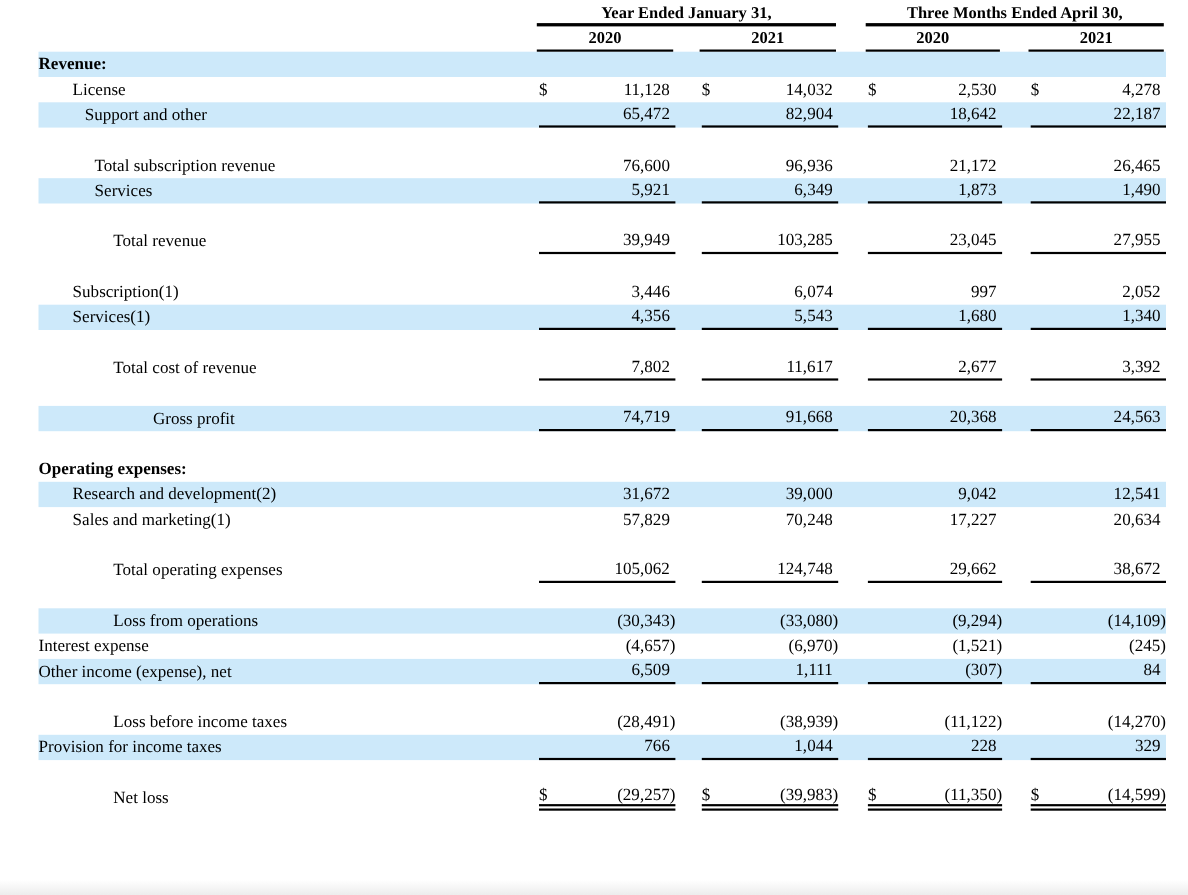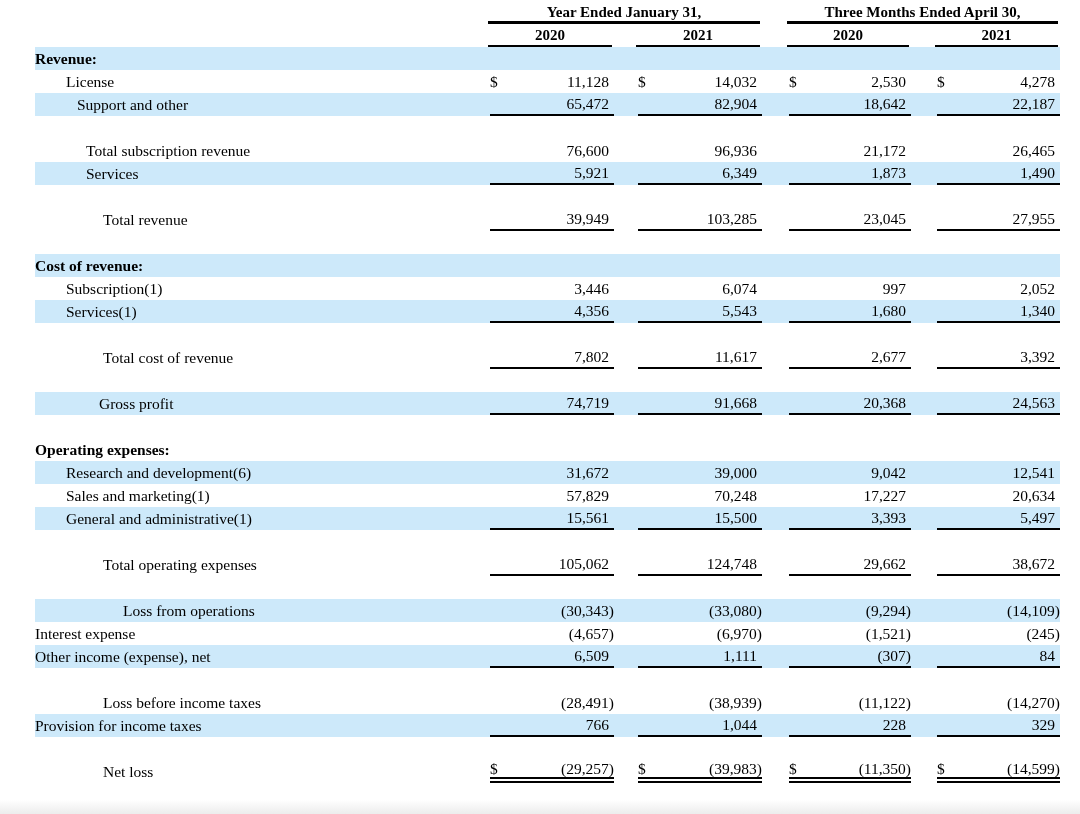--- a/index.html
+++ b/index.html
@@ -170,27 +170,20 @@
             <span class="num pos">103,285</span>
           </div>
           <div class="c c3">
             <span class="num pos">23,045</span>
           </div>
           <div class="c c4">
             <span class="num pos">27,955</span>
           </div>
         </div>
         <div class="spacer"></div>
-        <div class="row hl bold">
-          <div class="lbl" style="padding-left: 0px;">Cost of revenue:</div>
-          <div class="c c1"></div>
-          <div class="c c2"></div>
-          <div class="c c3"></div>
-          <div class="c c4"></div>
-        </div>
         <div class="row">
           <div class="lbl" style="padding-left: 31px; text-align: right;">Subscription(1)</div>
           <div class="c c1">
             <span class="num pos">3,446</span>
           </div>
           <div class="c c2">
             <span class="num pos">6,074</span>
           </div>
           <div class="c c3">
             <span class="num pos">997</span>
@@ -225,21 +218,21 @@
           </div>
           <div class="c c3">
             <span class="num pos">2,677</span>
           </div>
           <div class="c c4">
             <span class="num pos">3,392</span>
           </div>
         </div>
         <div class="spacer"></div>
         <div class="row hl u1">
-          <div class="lbl" style="padding-left: 64px; text-align: center;">Gross profit</div>
+          <div class="lbl" style="padding-left: 104px; text-align: center;">Gross profit</div>
           <div class="c c1">
             <span class="num pos">74,719</span>
           </div>
           <div class="c c2">
             <span class="num pos">91,668</span>
           </div>
           <div class="c c3">
             <span class="num pos">20,368</span>
           </div>
           <div class="c c4">
@@ -248,21 +241,21 @@
         </div>
         <div class="spacer"></div>
         <div class="row bold">
           <div class="lbl" style="padding-left: 0px;">Operating expenses:</div>
           <div class="c c1"></div>
           <div class="c c2"></div>
           <div class="c c3"></div>
           <div class="c c4"></div>
         </div>
         <div class="row hl">
-          <div class="lbl" style="padding-left: 31px;">Research and development(6)</div>
+          <div class="lbl" style="padding-left: 31px;">Research and development(2)</div>
           <div class="c c1">
             <span class="num pos">31,672</span>
           </div>
           <div class="c c2">
             <span class="num pos">39,000</span>
           </div>
           <div class="c c3">
             <span class="num pos">9,042</span>
           </div>
           <div class="c c4">
@@ -275,56 +268,41 @@
             <span class="num pos">57,829</span>
           </div>
           <div class="c c2">
             <span class="num pos">70,248</span>
           </div>
           <div class="c c3">
             <span class="num pos">17,227</span>
           </div>
           <div class="c c4">
             <span class="num pos">20,634</span>
-          </div>
-        </div>
-        <div class="row hl u1">
-          <div class="lbl" style="padding-left: 31px;">General and administrative(1)</div>
-          <div class="c c1">
-            <span class="num pos">15,561</span>
-          </div>
-          <div class="c c2">
-            <span class="num pos">15,500</span>
-          </div>
-          <div class="c c3">
-            <span class="num pos">3,393</span>
-          </div>
-          <div class="c c4">
-            <span class="num pos">5,497</span>
           </div>
         </div>
         <div class="spacer"></div>
         <div class="row u1">
           <div class="lbl" style="padding-left: 68px;">Total operating expenses</div>
           <div class="c c1">
             <span class="num pos">105,062</span>
           </div>
           <div class="c c2">
             <span class="num pos">124,748</span>
           </div>
           <div class="c c3">
             <span class="num pos">29,662</span>
           </div>
           <div class="c c4">
             <span class="num pos">38,672</span>
           </div>
         </div>
         <div class="spacer"></div>
         <div class="row hl">
-          <div class="lbl" style="padding-left: 88px;">Loss from operations</div>
+          <div class="lbl" style="padding-left: 68px;">Loss from operations</div>
           <div class="c c1">
             <span class="num neg">(30,343)</span>
           </div>
           <div class="c c2">
             <span class="num neg">(33,080)</span>
           </div>
           <div class="c c3">
             <span class="num neg">(9,294)</span>
           </div>
           <div class="c c4">

